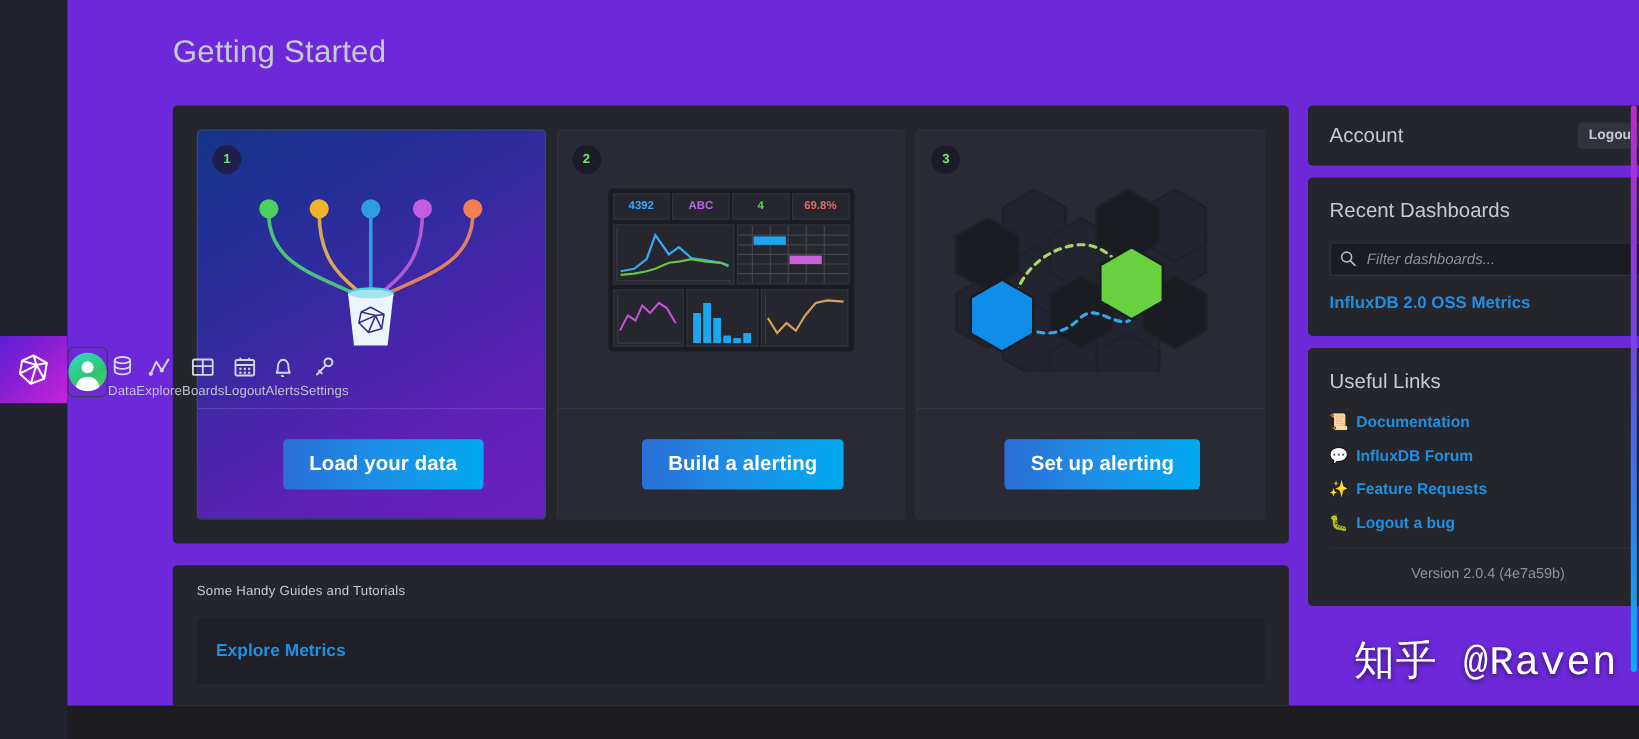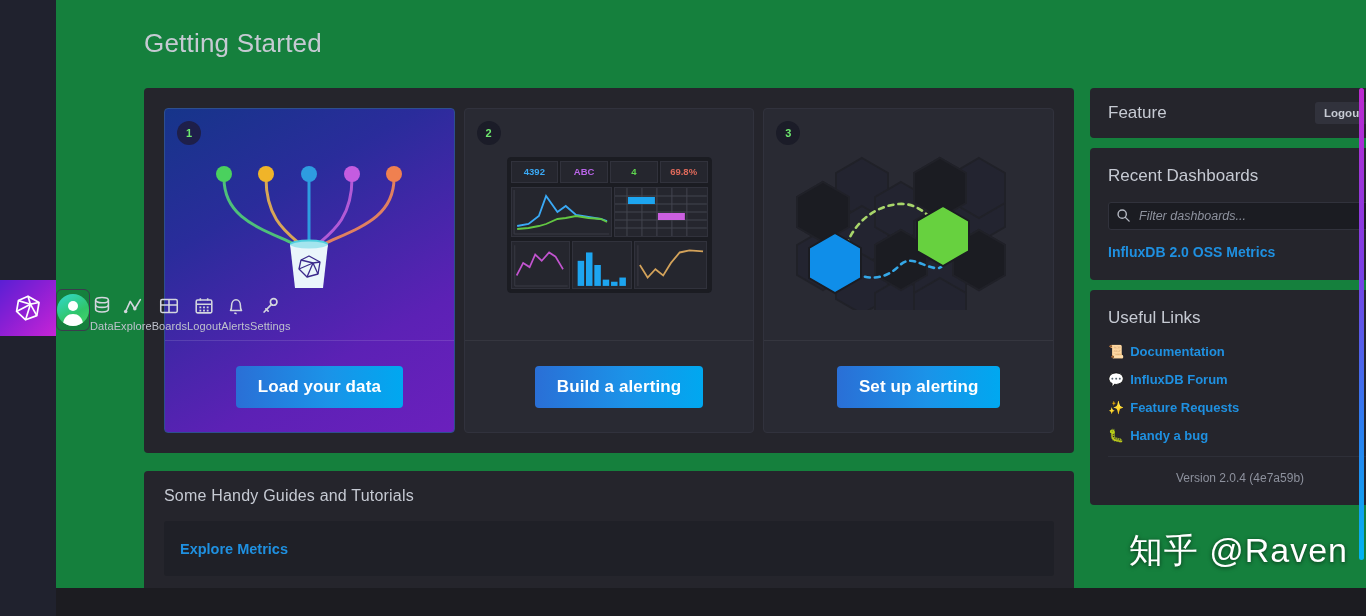--- a/index.html
+++ b/index.html
@@ -41,21 +41,21 @@
   }
   .nav-icon { width: 22px; height: 22px; display: block; }
   .nav-label {
     margin-top: 3px; font-size: 11px; color: #bec2cc;
     letter-spacing: .1px; line-height: 13px;
   }
 
   
   #main {
     flex: 1 1 auto; height: 588px; position: relative;
-    background: #15803d; overflow: hidden;
+    background: #6d28d9; overflow: hidden;
   }
   #page-title {
     position: absolute; left: 88px; top: 28px;
     font-size: 26px; color: #c6cad3; font-weight: 400; letter-spacing: .2px;
   }
   #content {
     position: absolute; left: 88px; top: 88px; right: 36px; bottom: 0;
     display: flex; gap: 16px;
   }
   #left-col { width: 930px; flex: 0 0 930px; }
@@ -98,21 +98,21 @@
     padding: 0 22px; height: 42px; min-width: 152px;
     font-family: "Liberation Sans", sans-serif;
     letter-spacing: .1px;
   }
 
   
   #guides-panel {
     margin-top: 18px; background: #25252c; border-radius: 4px;
     padding: 16px 20px 20px;
   }
-  #guides-title { font-size: 16px; color: #c6cad3; margin-bottom: 16px; letter-spacing: .2px; }
+  #guides-title { font-size: 11px; color: #c6cad3; margin-bottom: 16px; letter-spacing: .2px; }
   .guide-row {
     background: #1f2027; border-radius: 3px;
     height: 55px; display: flex; align-items: center;
     padding: 0 16px; margin-bottom: 5px; cursor: pointer;
   }
   .guide-link { color: #1f90e0; font-weight: bold; font-size: 14.5px; }
 
   
   .panel { background: #25252c; border-radius: 4px; margin-bottom: 10px; }
   #account-panel {
@@ -170,21 +170,21 @@
   #scrollbar {
     position: absolute; right: 2px; top: 88px;
     width: 5px; height: 472px; border-radius: 3px;
     background: linear-gradient(180deg, #bd29cf 0%, #7b3fe4 38%, #2c7ff0 72%, #00b4f0 100%);
     z-index: 20; cursor: pointer;
   }
   
   #watermark {
     position: absolute; right: 18px; bottom: 42px; z-index: 30;
     color: #ffffff; font-size: 34px; letter-spacing: 1px;
-    font-family: Liberation Sans, sans-serif;
+    font-family: Liberation Mono, monospace;
     text-shadow: 0 1px 4px rgba(0,0,0,.6);
     pointer-events: none;
   }
 </style>
 </head>
 <body>
 
 <div id="app">
 
   <div id="sidebar">
@@ -444,21 +444,21 @@
           <div id="guides-title">Some Handy Guides and Tutorials</div>
           <div class="guide-row">
             <span class="guide-link">Explore Metrics</span>
           </div>
         </div>
       </div>
 
       <div id="right-col">
 
         <div class="panel" id="account-panel">
-          <span id="account-title">Feature</span>
+          <span id="account-title">Account</span>
           <button id="logout-btn">Logout</button>
         </div>
 
         <div class="panel" id="dash-panel">
           <div class="panel-head">Recent Dashboards</div>
           <div id="filter-wrap">
             <svg id="search-icon" width="15" height="15" viewBox="0 0 16 16">
               <g fill="none" stroke="#b4b8c2" stroke-width="1.5">
                 <circle cx="6.6" cy="6.6" r="4.4"></circle>
                 <path d="M10 10 L14 14" stroke-linecap="round"></path>
@@ -479,21 +479,21 @@
           <div class="ulink-row">
             <span class="ulink-emoji">💬</span>
             <span class="ulink-text">InfluxDB Forum</span>
           </div>
           <div class="ulink-row">
             <span class="ulink-emoji">✨</span>
             <span class="ulink-text">Feature Requests</span>
           </div>
           <div class="ulink-row">
             <span class="ulink-emoji">🐛</span>
-            <span class="ulink-text">Handy a bug</span>
+            <span class="ulink-text">Logout a bug</span>
           </div>
 
           <div id="version-panel">Version 2.0.4 (4e7a59b)</div>
         </div>
       </div>
     </div>
 
     <div id="scrollbar"></div>
   </div>
 

